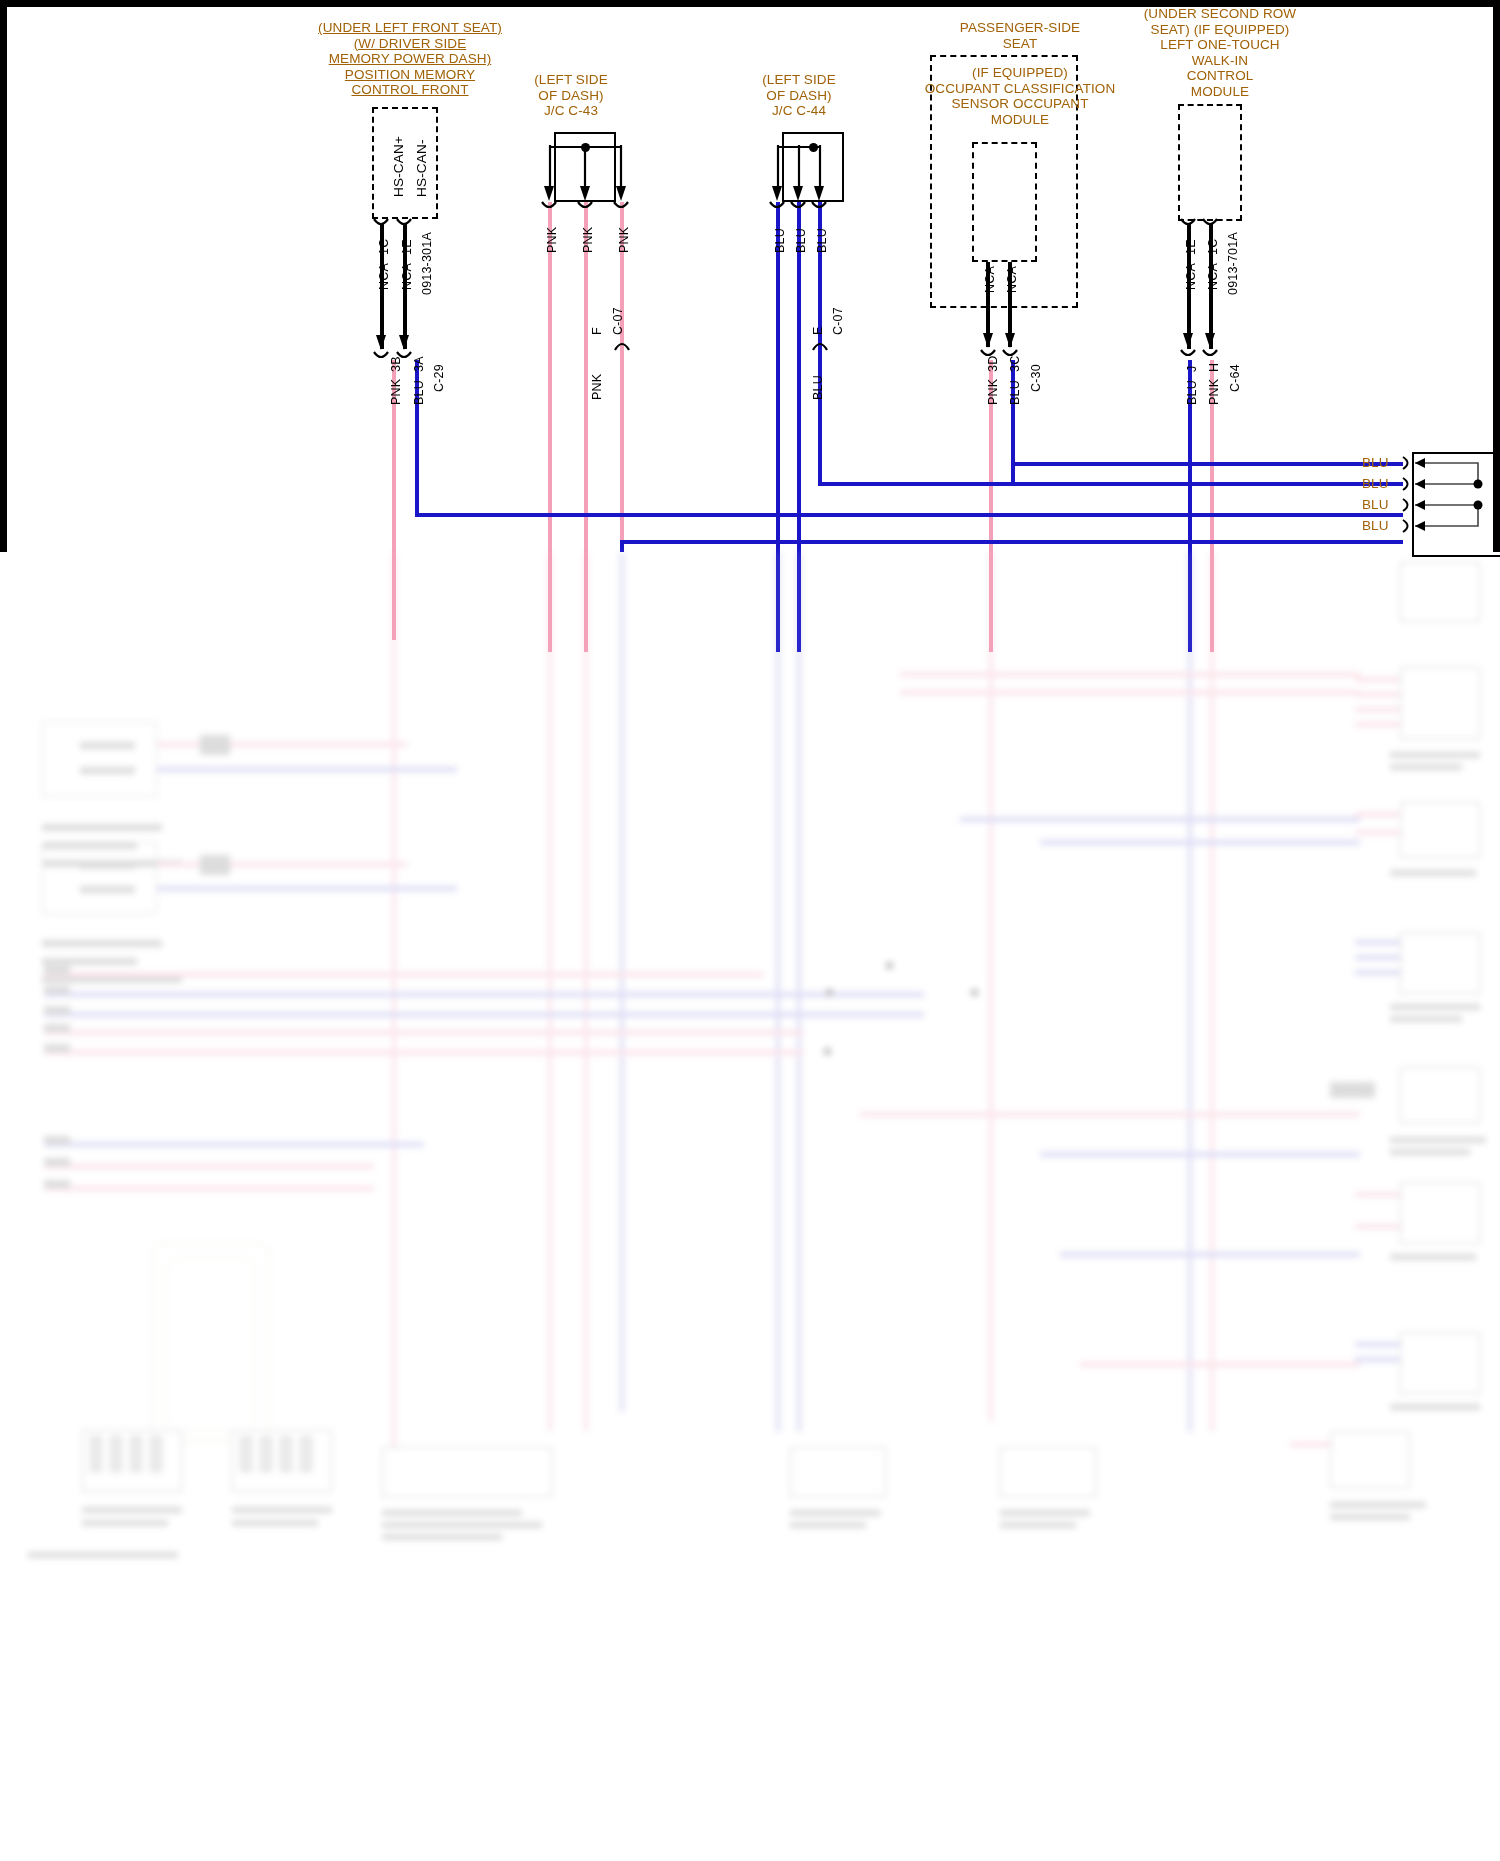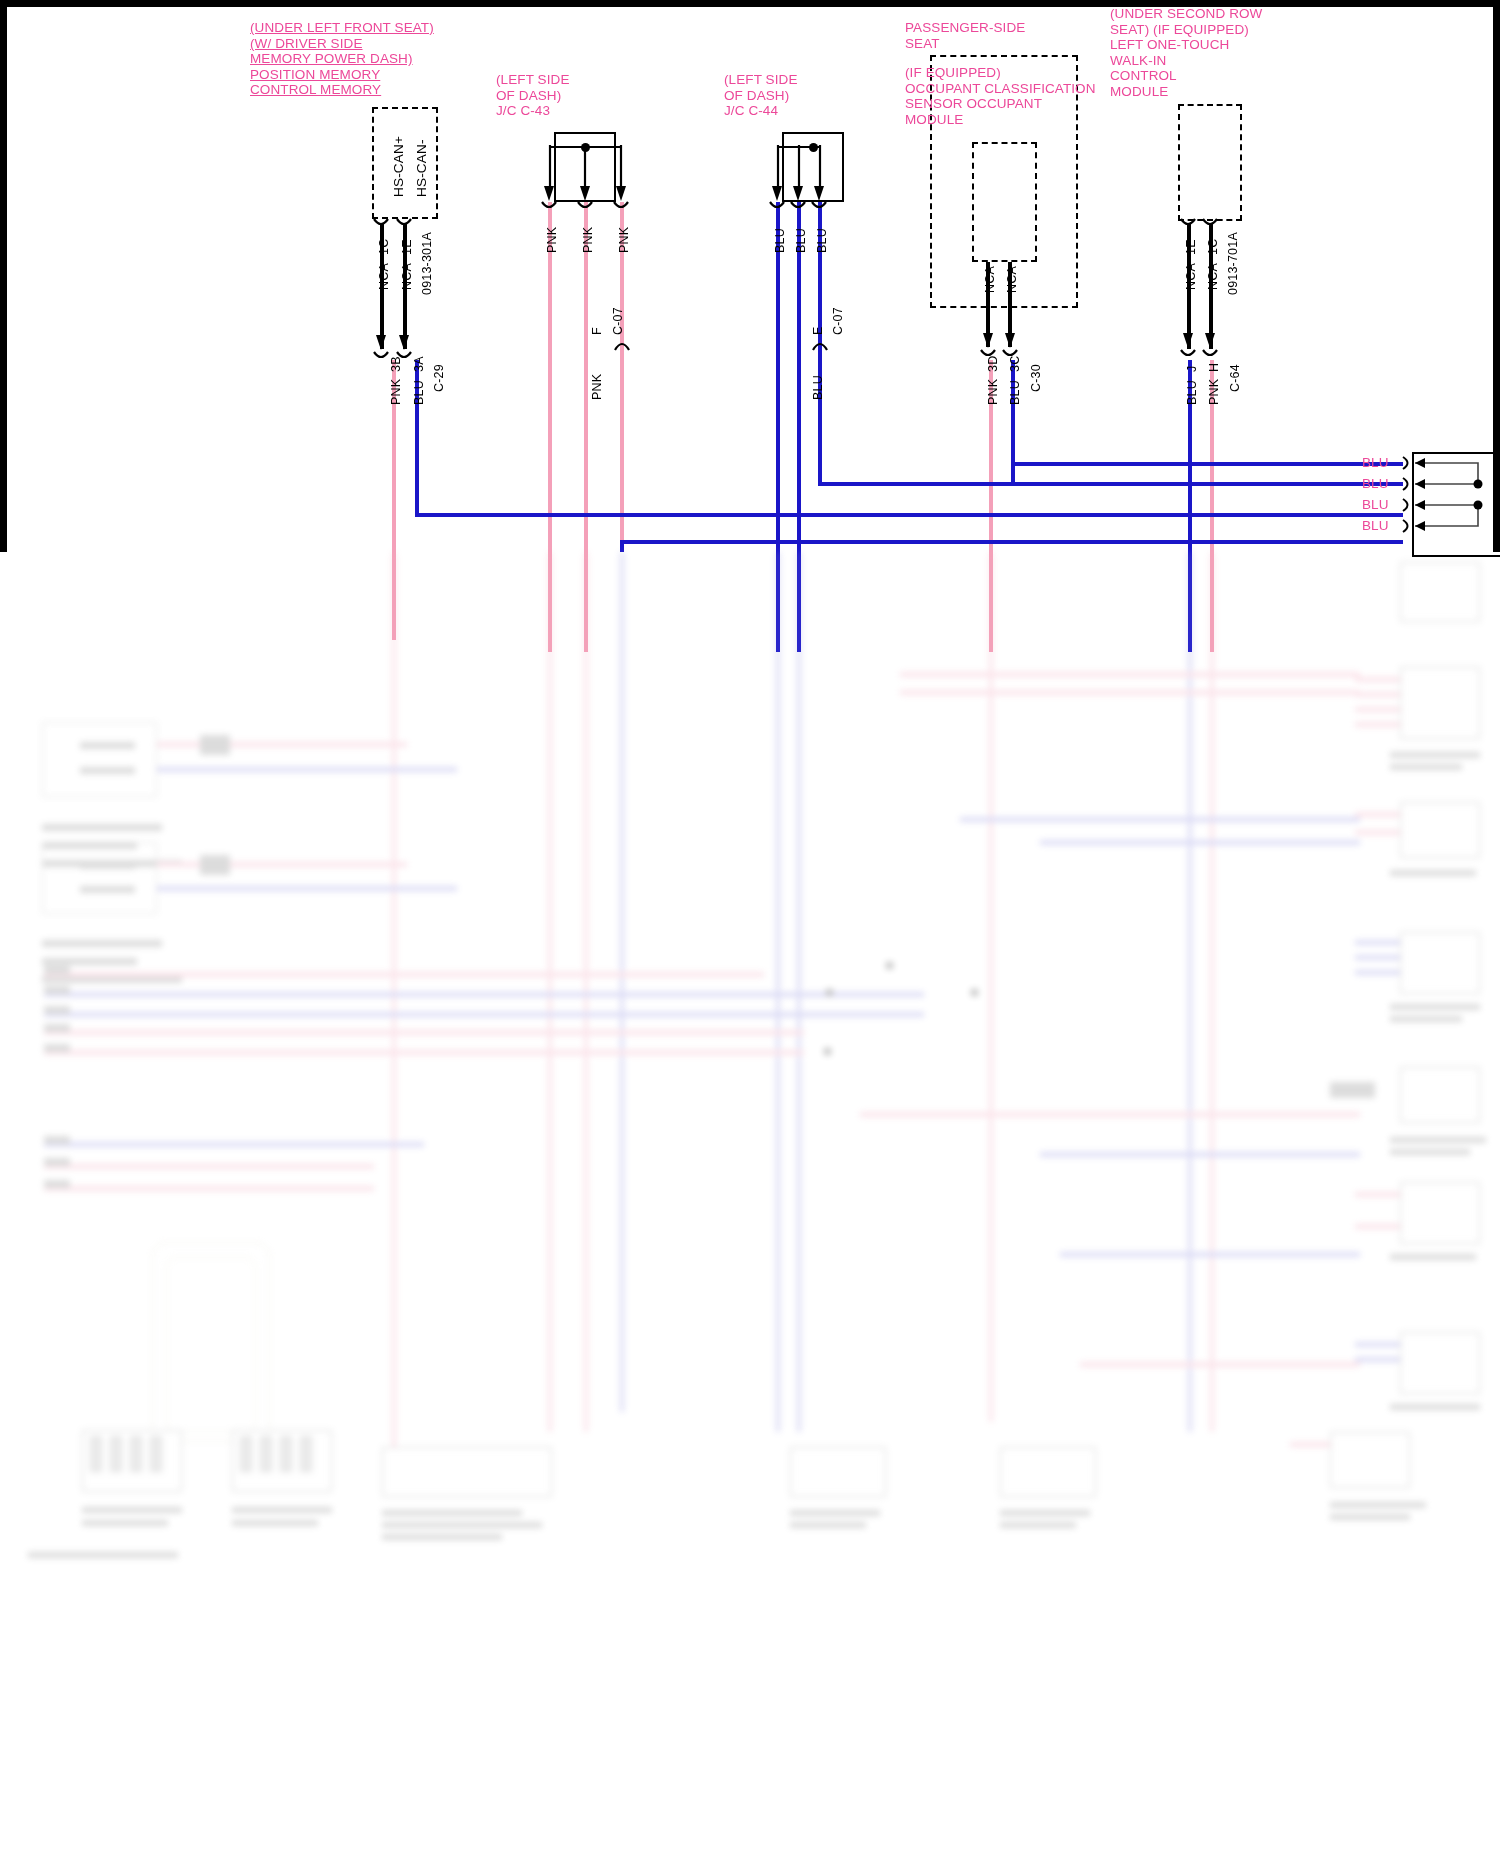--- a/index.html
+++ b/index.html
@@ -8,22 +8,22 @@
 
   
   .topband{position:absolute;left:0;top:0;width:1500px;height:7px;background:#000;}
   .leftband{position:absolute;left:0;top:0;width:7px;height:552px;background:#000;}
   .rightband{position:absolute;left:1493px;top:0;width:7px;height:552px;background:#000;}
 
   .clear-area{position:absolute;left:0;top:0;width:1500px;height:552px;}
   .faded-area{position:absolute;left:0;top:552px;width:1500px;height:1309px;
       filter:blur(3px);opacity:.30;}
 
-  .lbl{position:absolute;font-size:13.5px;color:#ec4899;white-space:nowrap;
-       line-height:15.5px;letter-spacing:.1px;}
+  .lbl{position:absolute;font-size:13.5px;color:#a16207;white-space:nowrap;
+       text-align:center;line-height:15.5px;letter-spacing:.1px;}
   .vlbl{position:absolute;font-size:13.5px;color:#000;white-space:nowrap;
        transform-origin:0 0;transform:rotate(-90deg);letter-spacing:.2px;}
   .vlbl.sm{font-size:12.5px;}
 
   .dashbox{position:absolute;border:2px dashed #000;box-sizing:border-box;background:transparent;}
   .solidbox{position:absolute;border:2px solid #000;box-sizing:border-box;background:transparent;}
 
   .w{position:absolute;}
   .w.blk{background:#000;}
   .w.pnk{background:#f4a0b9;}
@@ -53,21 +53,21 @@
 
     <div class="topband"></div>
     <div class="leftband"></div>
     <div class="rightband"></div>
 
     <div class="lbl" style="left:250px;top:20px;width:320px;text-decoration:underline;">
       <div>(UNDER LEFT FRONT SEAT)</div>
       <div>(W/ DRIVER SIDE</div>
       <div>MEMORY POWER DASH)</div>
       <div>POSITION MEMORY</div>
-      <div>CONTROL MEMORY</div>
+      <div>CONTROL FRONT</div>
     </div>
     <div class="dashbox" style="left:372px;top:107px;width:66px;height:112px;"></div>
 
     <div class="vlbl" style="left:391px;top:197px;">HS-CAN+</div>
     <div class="vlbl" style="left:414px;top:197px;">HS-CAN-</div>
 
     <div class="w blk" style="left:380px;top:224px;width:3.5px;height:125px;"></div>
     <div class="w blk" style="left:403px;top:224px;width:3.5px;height:125px;"></div>
 
     <div class="vlbl sm" style="left:377px;top:290px;">NCA</div>

